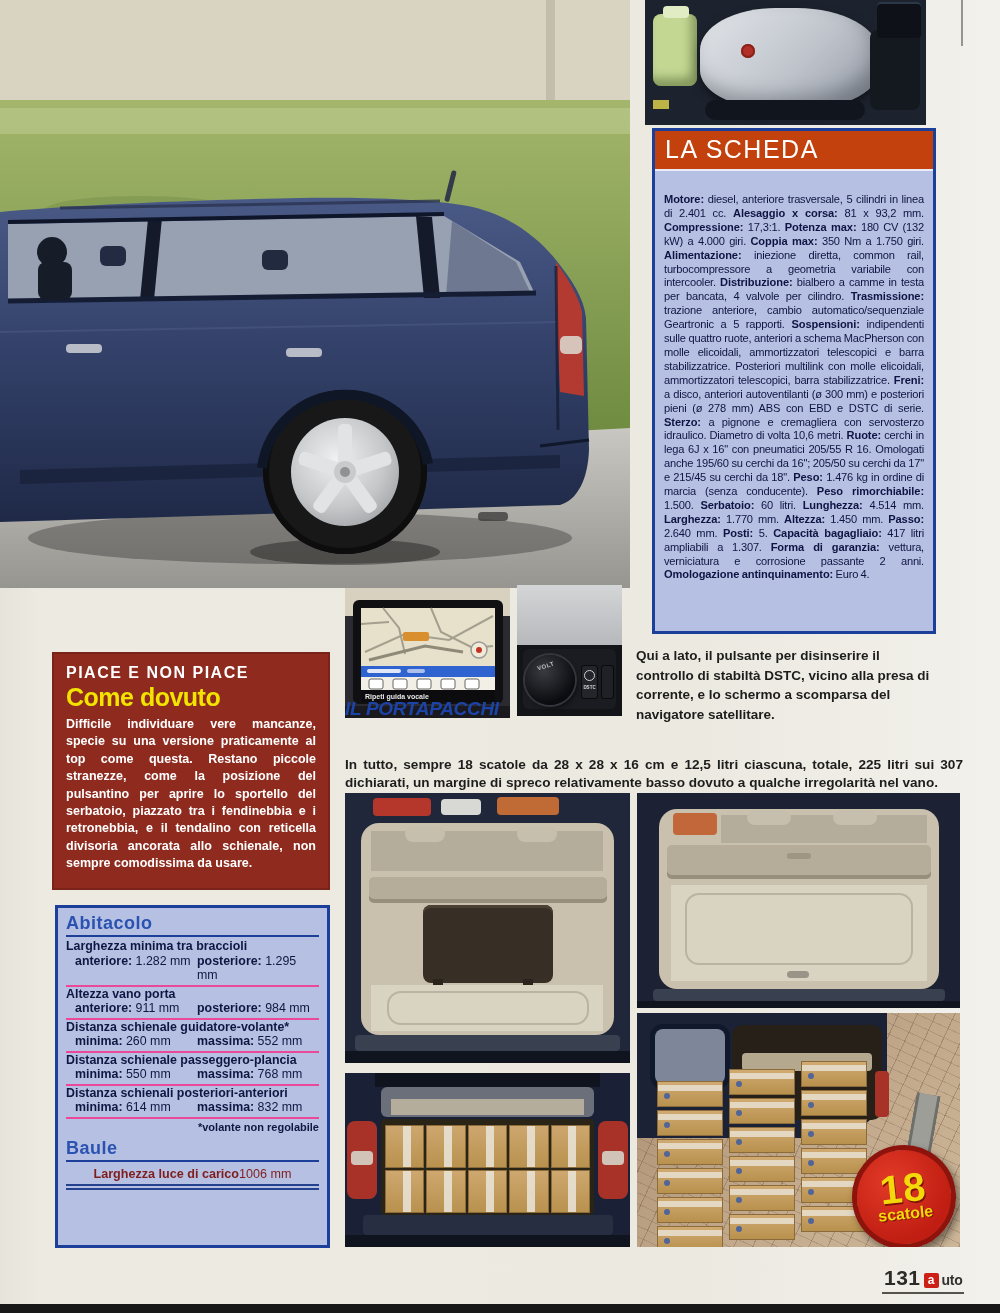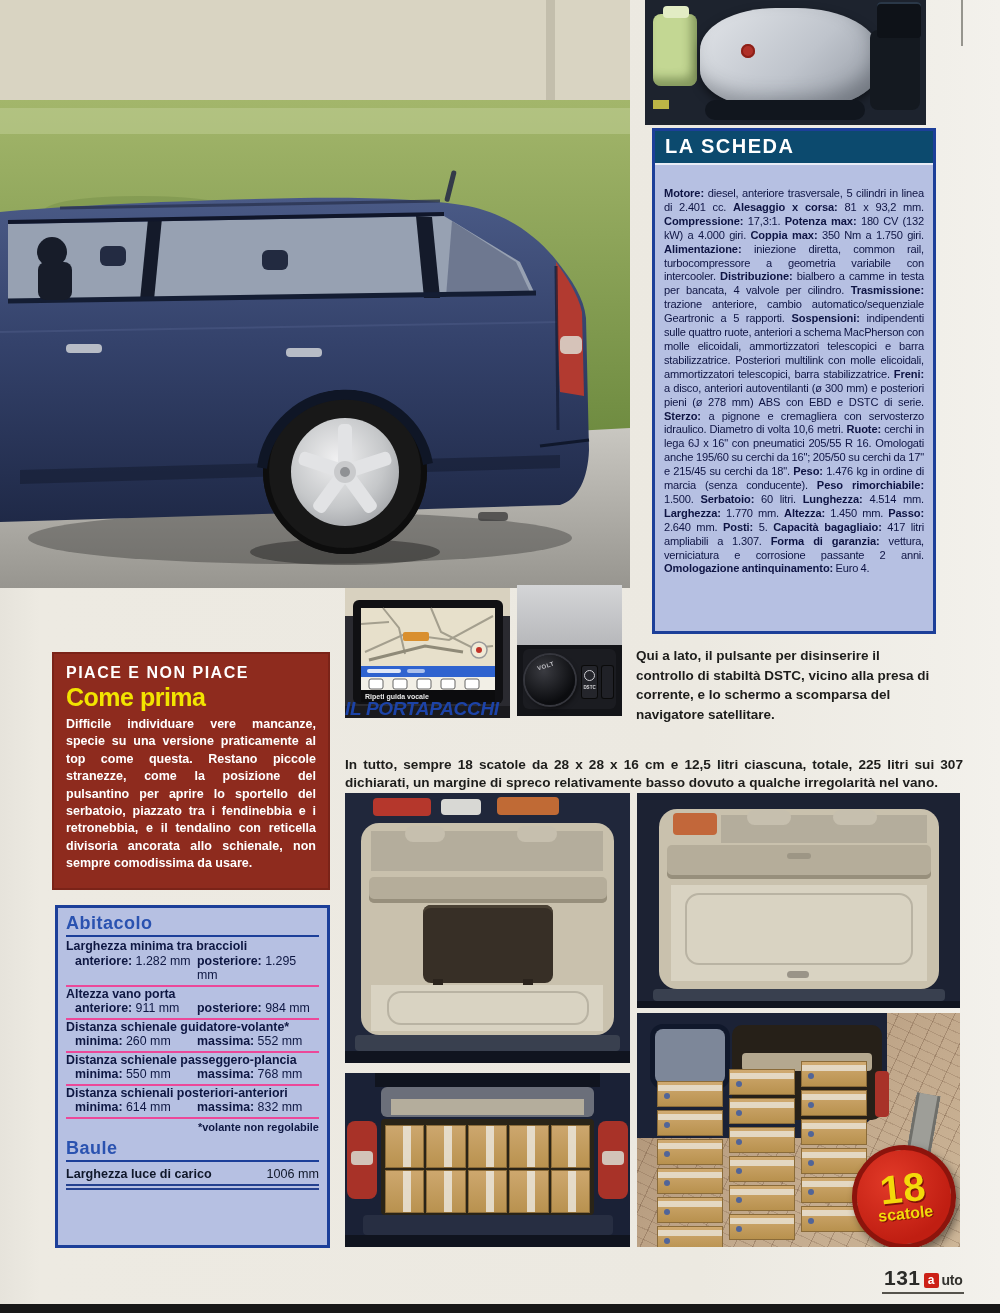--- a/index.html
+++ b/index.html
@@ -72,21 +72,21 @@
   .badge{position:absolute;left:215px;top:132px;width:94px;height:94px;border-radius:50%;
     background:radial-gradient(circle at 38% 32%,#e23a28,#c01e12 70%);border:5px solid #8c140c;
     box-shadow:3px 5px 8px rgba(0,0,0,.45);transform:rotate(-6deg);
     display:flex;flex-direction:column;align-items:center;justify-content:center;}
   .badge-num{font-size:40px;font-weight:900;color:#f4d90a;line-height:.85;letter-spacing:1px;text-shadow:1px 2px 0 #7e1209;}
   .badge-word{font-size:16px;font-weight:800;color:#f4d90a;text-shadow:1px 1px 0 #7e1209;}
 
   
   .scheda-box{position:absolute;left:652px;top:128px;width:284px;height:506px;
     border:3px solid #1c3f99;background:#b6c0e2;box-sizing:border-box;overflow:hidden;}
-  .scheda-header{background:#0c4a6e;color:#fff;font-weight:bold;font-size:20px;letter-spacing:1.5px;
+  .scheda-header{background:#c2410c;color:#fff;font-weight:normal;font-size:25px;letter-spacing:1.5px;
     padding:4px 10px 5px;box-shadow:0 2px 0 rgba(255,255,255,.7);}
   .scheda-body{padding:7px 9px 6px;color:#0e1443;font-size:11.1px;line-height:13.9px;
     text-align:justify;letter-spacing:-.2px;word-spacing:-.5px;margin-top:17px;}
   .scheda-body b{letter-spacing:-.1px;}
 
   
   .piace-box{position:absolute;left:52px;top:652px;width:278px;height:238px;background:#8e2b1e;
     box-sizing:border-box;padding:12px 14px;box-shadow:inset 0 0 0 2px #7a2318;}
   .piace-kicker{color:#fff;font-weight:bold;font-size:16px;letter-spacing:1.5px;}
   .piace-title{color:#f2e400;font-weight:bold;font-size:25px;letter-spacing:-.5px;margin:1px 0 4px;}
@@ -106,21 +106,21 @@
   .misure-header{background:#1c3f99;color:#fff;font-weight:bold;font-size:19px;letter-spacing:1.5px;padding:3px 9px 4px;}
   .misure-body{padding:5px 8px 4px;}
   .m-heading{color:#2a52b0;font-weight:800;font-size:18px;letter-spacing:.5px;border-bottom:2px solid #1c3f99;
     padding-bottom:1px;margin-bottom:2px;}
   .m-heading.second{margin-top:4px;}
   .m-row{border-bottom:2px solid #ec4899;padding:1px 0 2px;}
   .m-label{font-weight:bold;color:#0e1742;font-size:12.4px;line-height:13.5px;}
   .m-sub{display:flex;font-size:12.4px;color:#0e1742;line-height:14.5px;padding-left:9px;}
   .m-sub span{width:50%;}
   .m-foot{text-align:right;font-size:11px;font-weight:bold;color:#0e1742;padding:2px 0 1px;}
-  .b-row{display:flex;justify-content:space-between;font-size:12.6px;color:#0f172a;line-height:18px;
+  .b-row{display:flex;justify-content:center;font-size:12.6px;color:#7f1d1d;line-height:18px;
     border-bottom:2px solid #24418f;padding:1px 0;}
   .b-row .b-label{font-weight:bold;}
 
   
   .footer{position:absolute;left:882px;top:1266px;display:flex;align-items:baseline;gap:3px;
     border-bottom:2px solid #55534c;padding:0 2px 2px;}
   .page-num{font-size:21px;font-weight:bold;color:#2b2b28;letter-spacing:.5px;}
   .logo-a{display:inline-flex;align-items:center;justify-content:center;width:15px;height:15px;border-radius:2px;
     background:#cc2016;color:#fff;font-weight:bold;font-size:12px;transform:translateY(-1px);}
   .logo-rest{font-size:14px;font-weight:800;color:#33322e;letter-spacing:-.3px;}
@@ -259,21 +259,21 @@
       <span class="glyph"></span>
       <span class="lbl">DSTC</span>
     </div>
     <div class="btn2"></div>
   </div>
 
   <div class="side-caption">Qui a lato, il pulsante per disinserire il controllo di stabiltà DSTC, vicino alla presa di corrente, e lo schermo a scomparsa del navigatore satellitare.</div>
 
   <div class="piace-box">
     <div class="piace-kicker">PIACE E NON PIACE</div>
-    <div class="piace-title">Come prima</div>
+    <div class="piace-title">Come dovuto</div>
     <div class="piace-body">Difficile individuare vere mancanze, specie su una versione praticamente al top come questa. Restano piccole stranezze, come la posizione del pulsantino per aprire lo sportello del serbatoio, piazzato tra i fendinebbia e i retronebbia, e il tendalino con reticella divisoria ancorata allo schienale, non sempre comodissima da usare.</div>
   </div>
 
   <div class="pp-title">IL PORTAPACCHI</div>
   <div class="pp-body">In tutto, sempre 18 scatole da 28 x 28 x 16 cm e 12,5 litri ciascuna, totale, 225 litri sui 307 dichiarati, un margine di spreco relativamente basso dovuto a qualche irregolarità nel vano.</div>
 
   <div class="misure-box">
     <div class="misure-body">
       <div class="m-heading">Abitacolo</div>
       <div id="abitacolo-rows">

